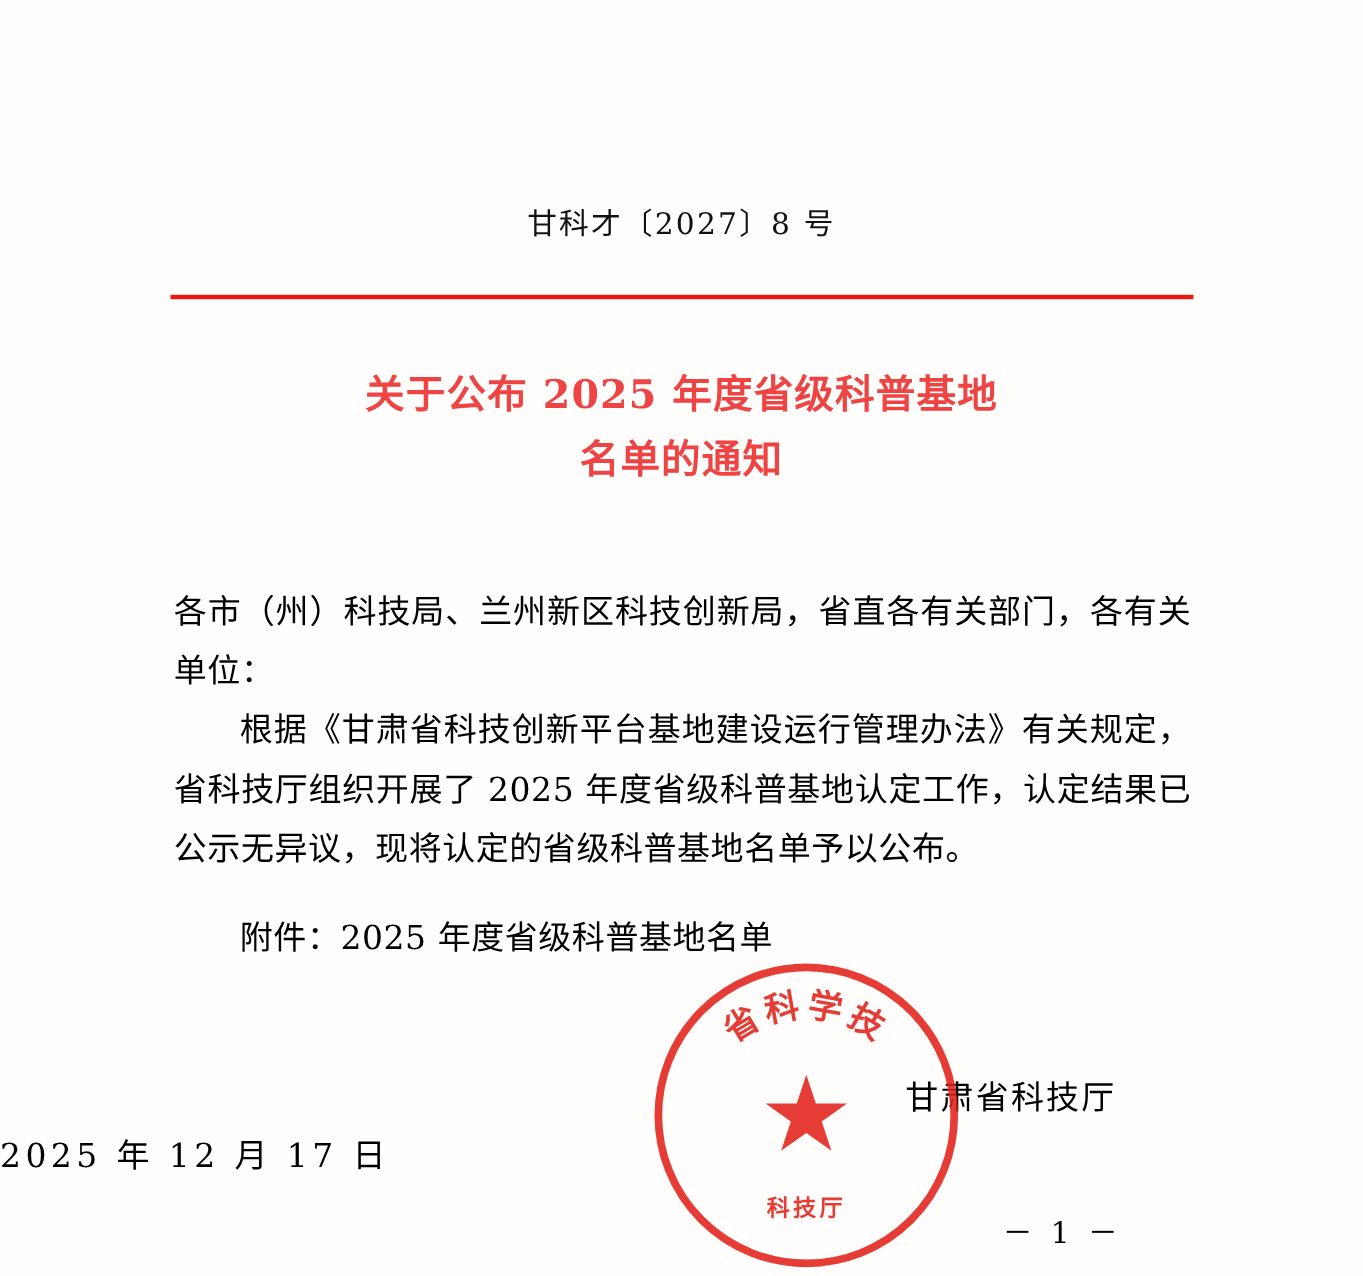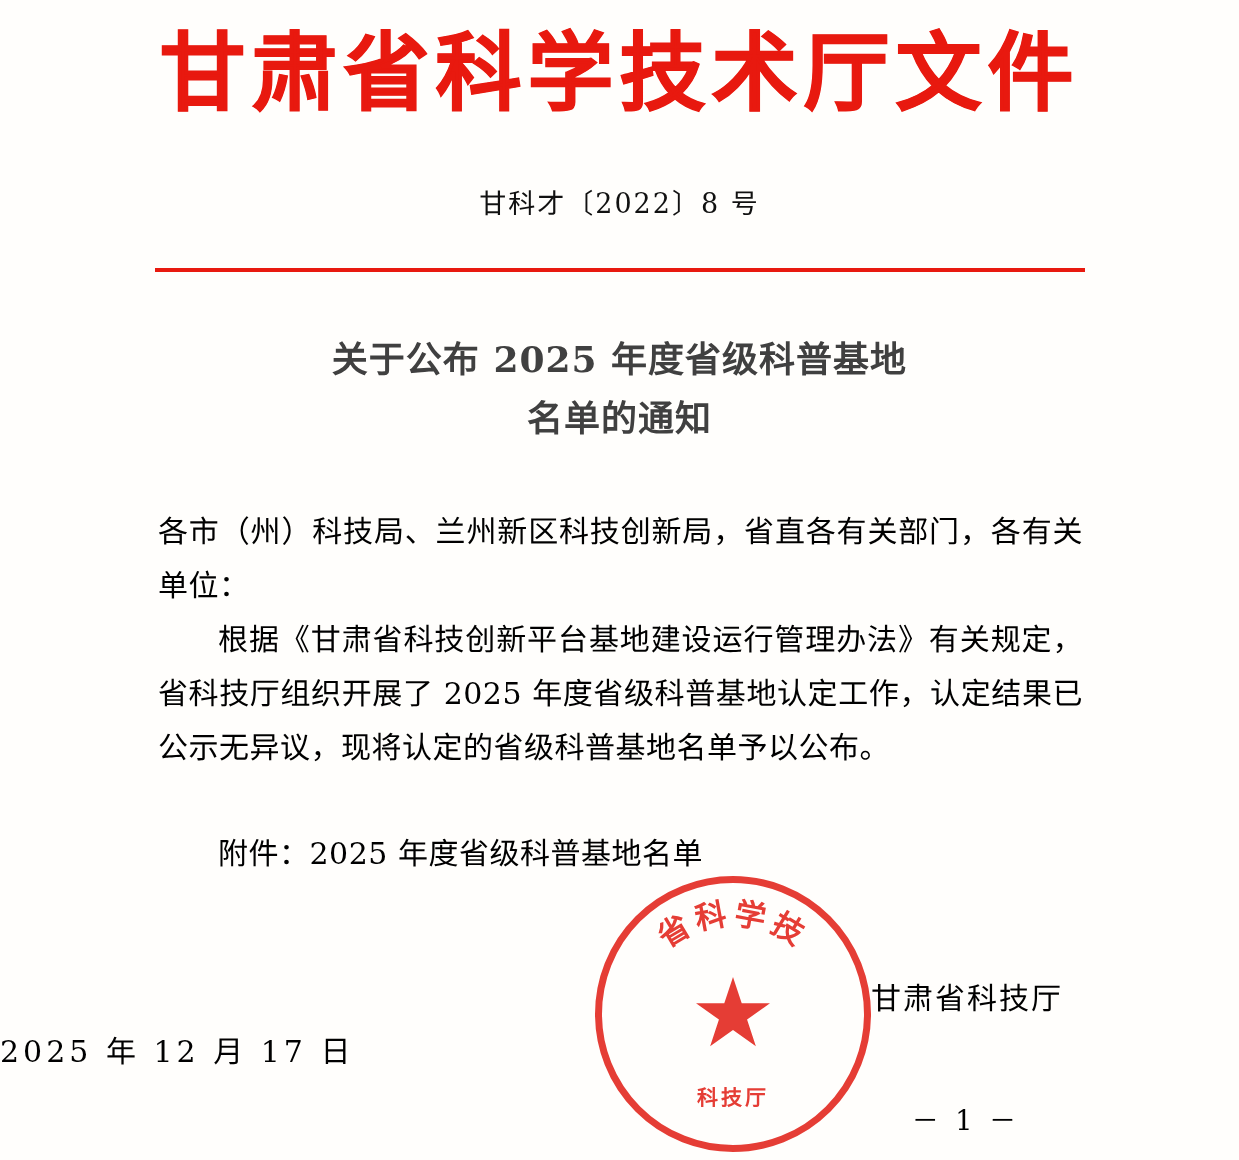--- a/index.html
+++ b/index.html
@@ -65,28 +65,28 @@
   .doc-title {
     position: absolute;
     top: 330px;
     left: 0;
     width: 100%;
     text-align: center;
     font-size: 36px;
     font-weight: 700;
     line-height: 1.65;
     letter-spacing: 1px;
-    color: #404040;
+    color: #ef4444;
   }
   .doc-title .line2 { display: block; }
 
   
   .body-block {
     position: absolute;
-    top: 505px;
+    top: 530px;
     left: 158px;
     width: 925px;
     font-size: 30px;
     line-height: 54px;
     letter-spacing: 0.5px;
     text-align: justify;
     text-justify: inter-ideograph;
   }
   .body-block p {
     margin: 0 0 0 0;
@@ -107,21 +107,20 @@
   
   .signature {
     position: absolute;
     top: 975px;
     left: 0;
     width: 1015px;
     text-align: right;
     font-size: 30px;
     letter-spacing: 2px;
     line-height: 48px;
-    padding-left: 48px;
   }
   .sign-date {
     position: absolute;
     top: 1028px;
     left: 0;
     width: 1015px;
     text-align: left;
     font-size: 30px;
     letter-spacing: 4px;
     line-height: 48px;
@@ -188,23 +187,22 @@
     text-align: right;
     font-size: 27px;
     letter-spacing: 4px;
   }
 </style>
 </head>
 <body>
 
 <div class="page">
 
-  <div class="masthead">甘肃省科学技术厅文件</div>
-
-  <div class="doc-number">甘科才〔2022〕8 号</div>
+
+  <div class="doc-number">甘科才〔2027〕8 号</div>
 
   <div class="red-rule"></div>
 
   <div class="doc-title">
     <span class="line1">关于公布 2025 年度省级科普基地</span>
     <span class="line2">名单的通知</span>
   </div>
 
   <div class="body-block">
     <p class="p-salutation">各市（州）科技局、兰州新区科技创新局，省直各有关部门，各有关单位：</p>

